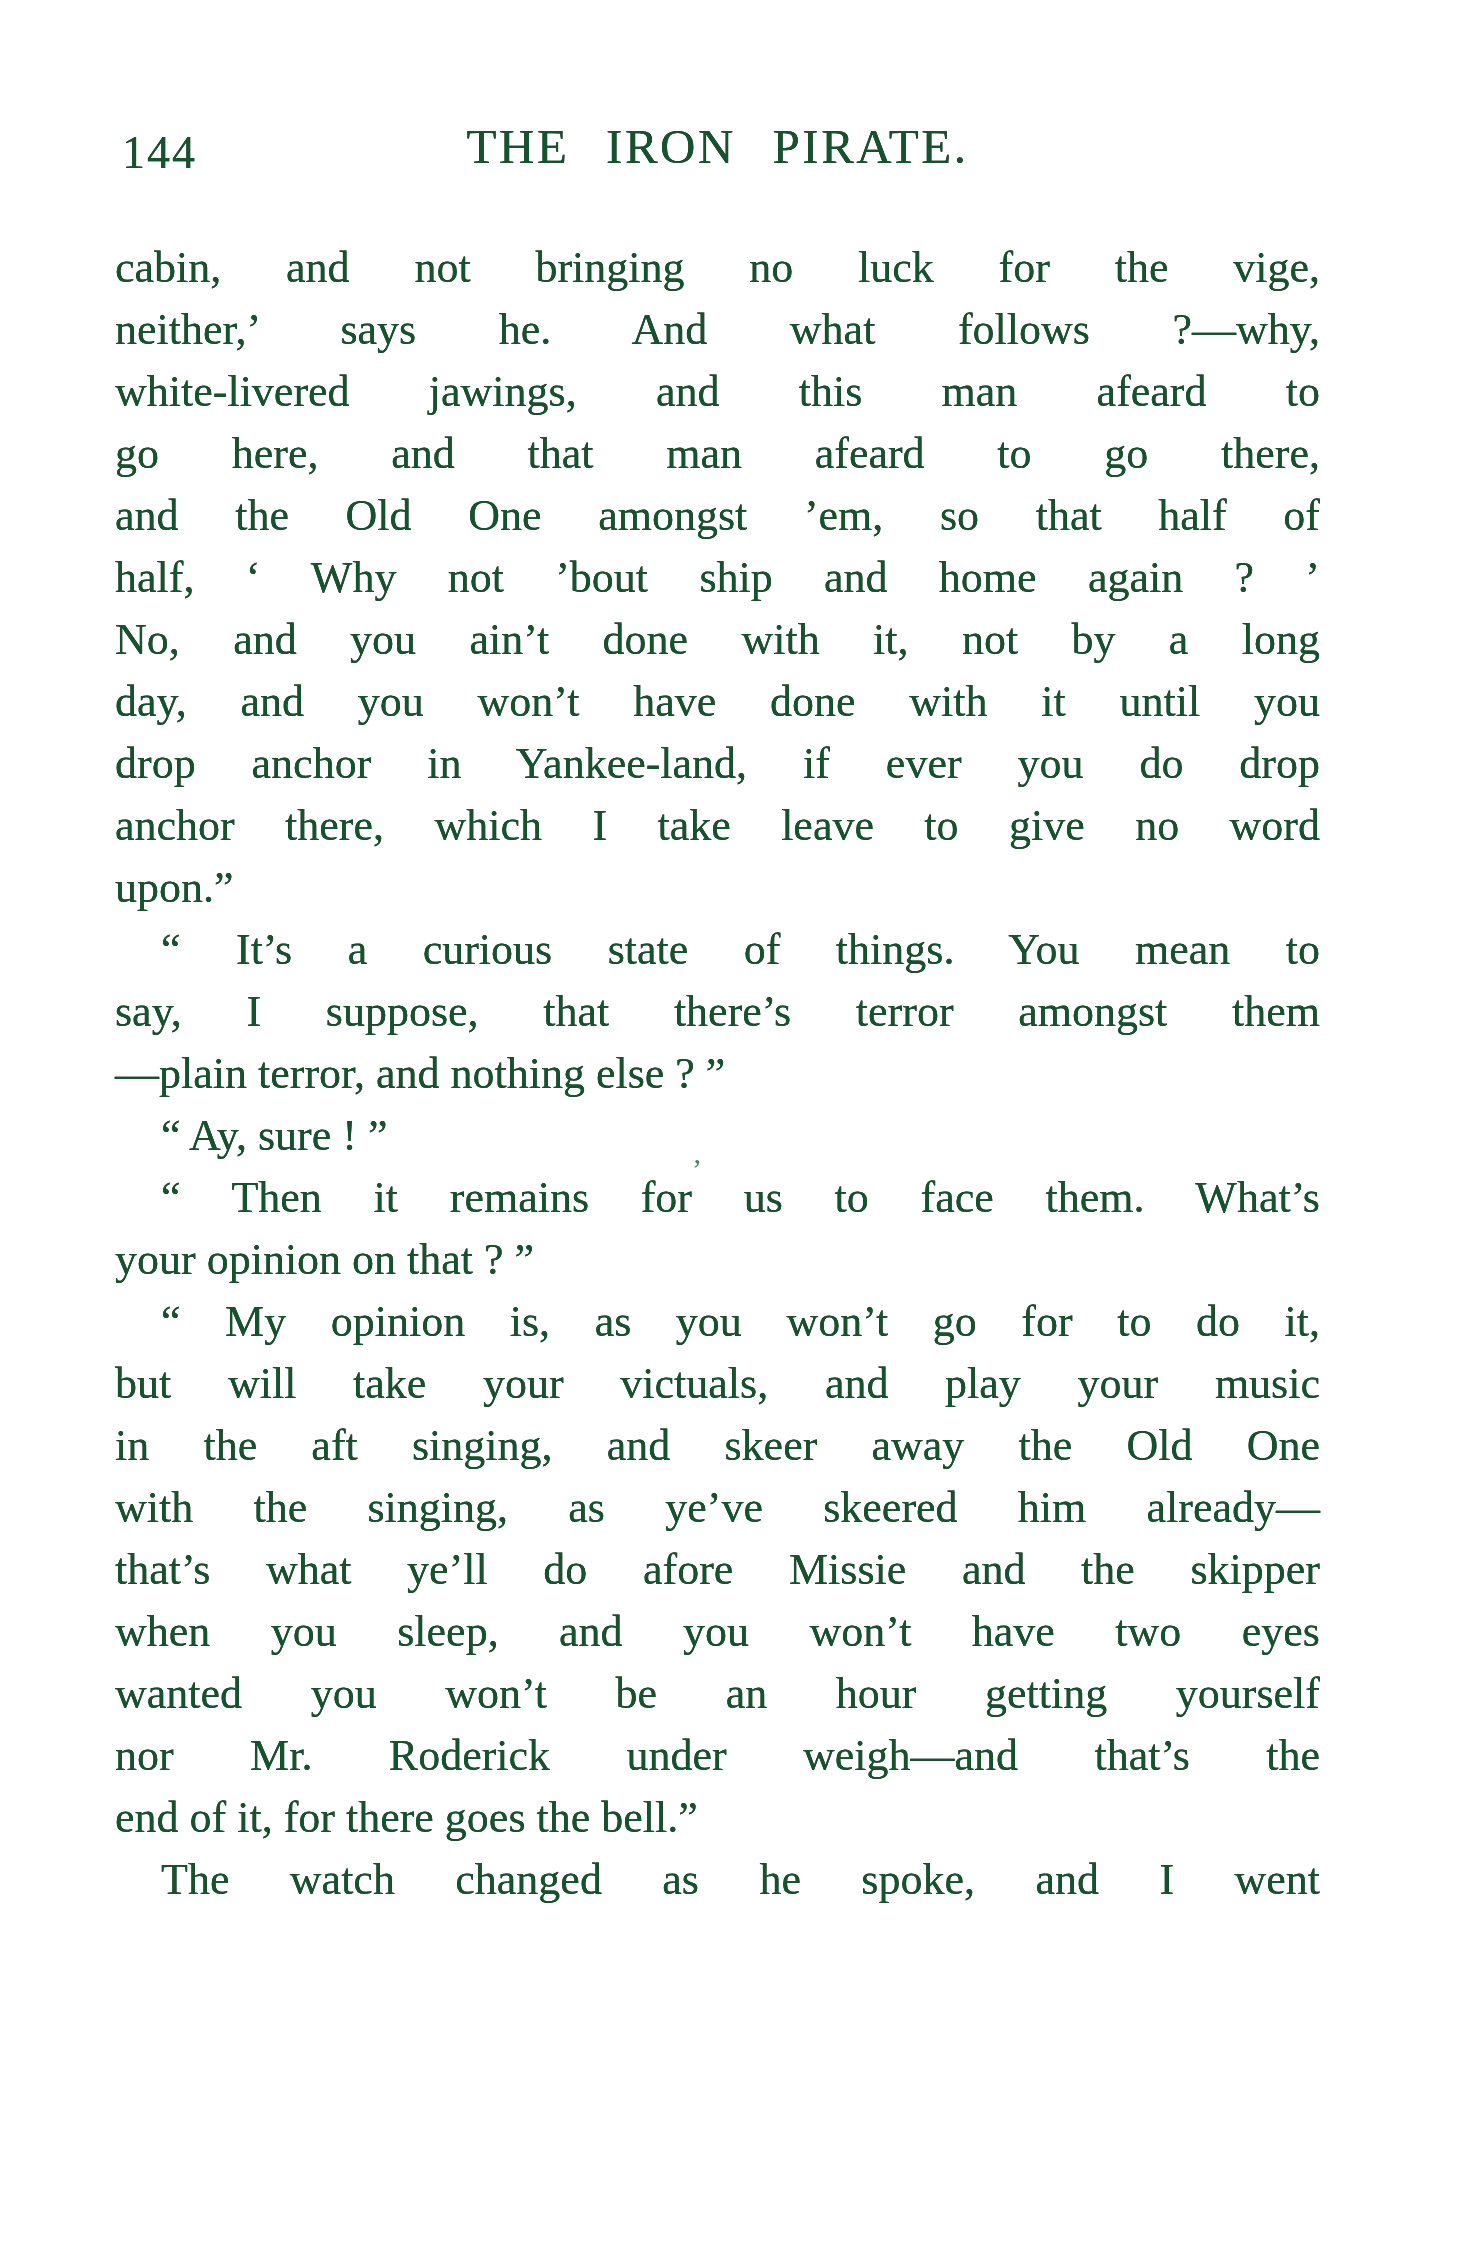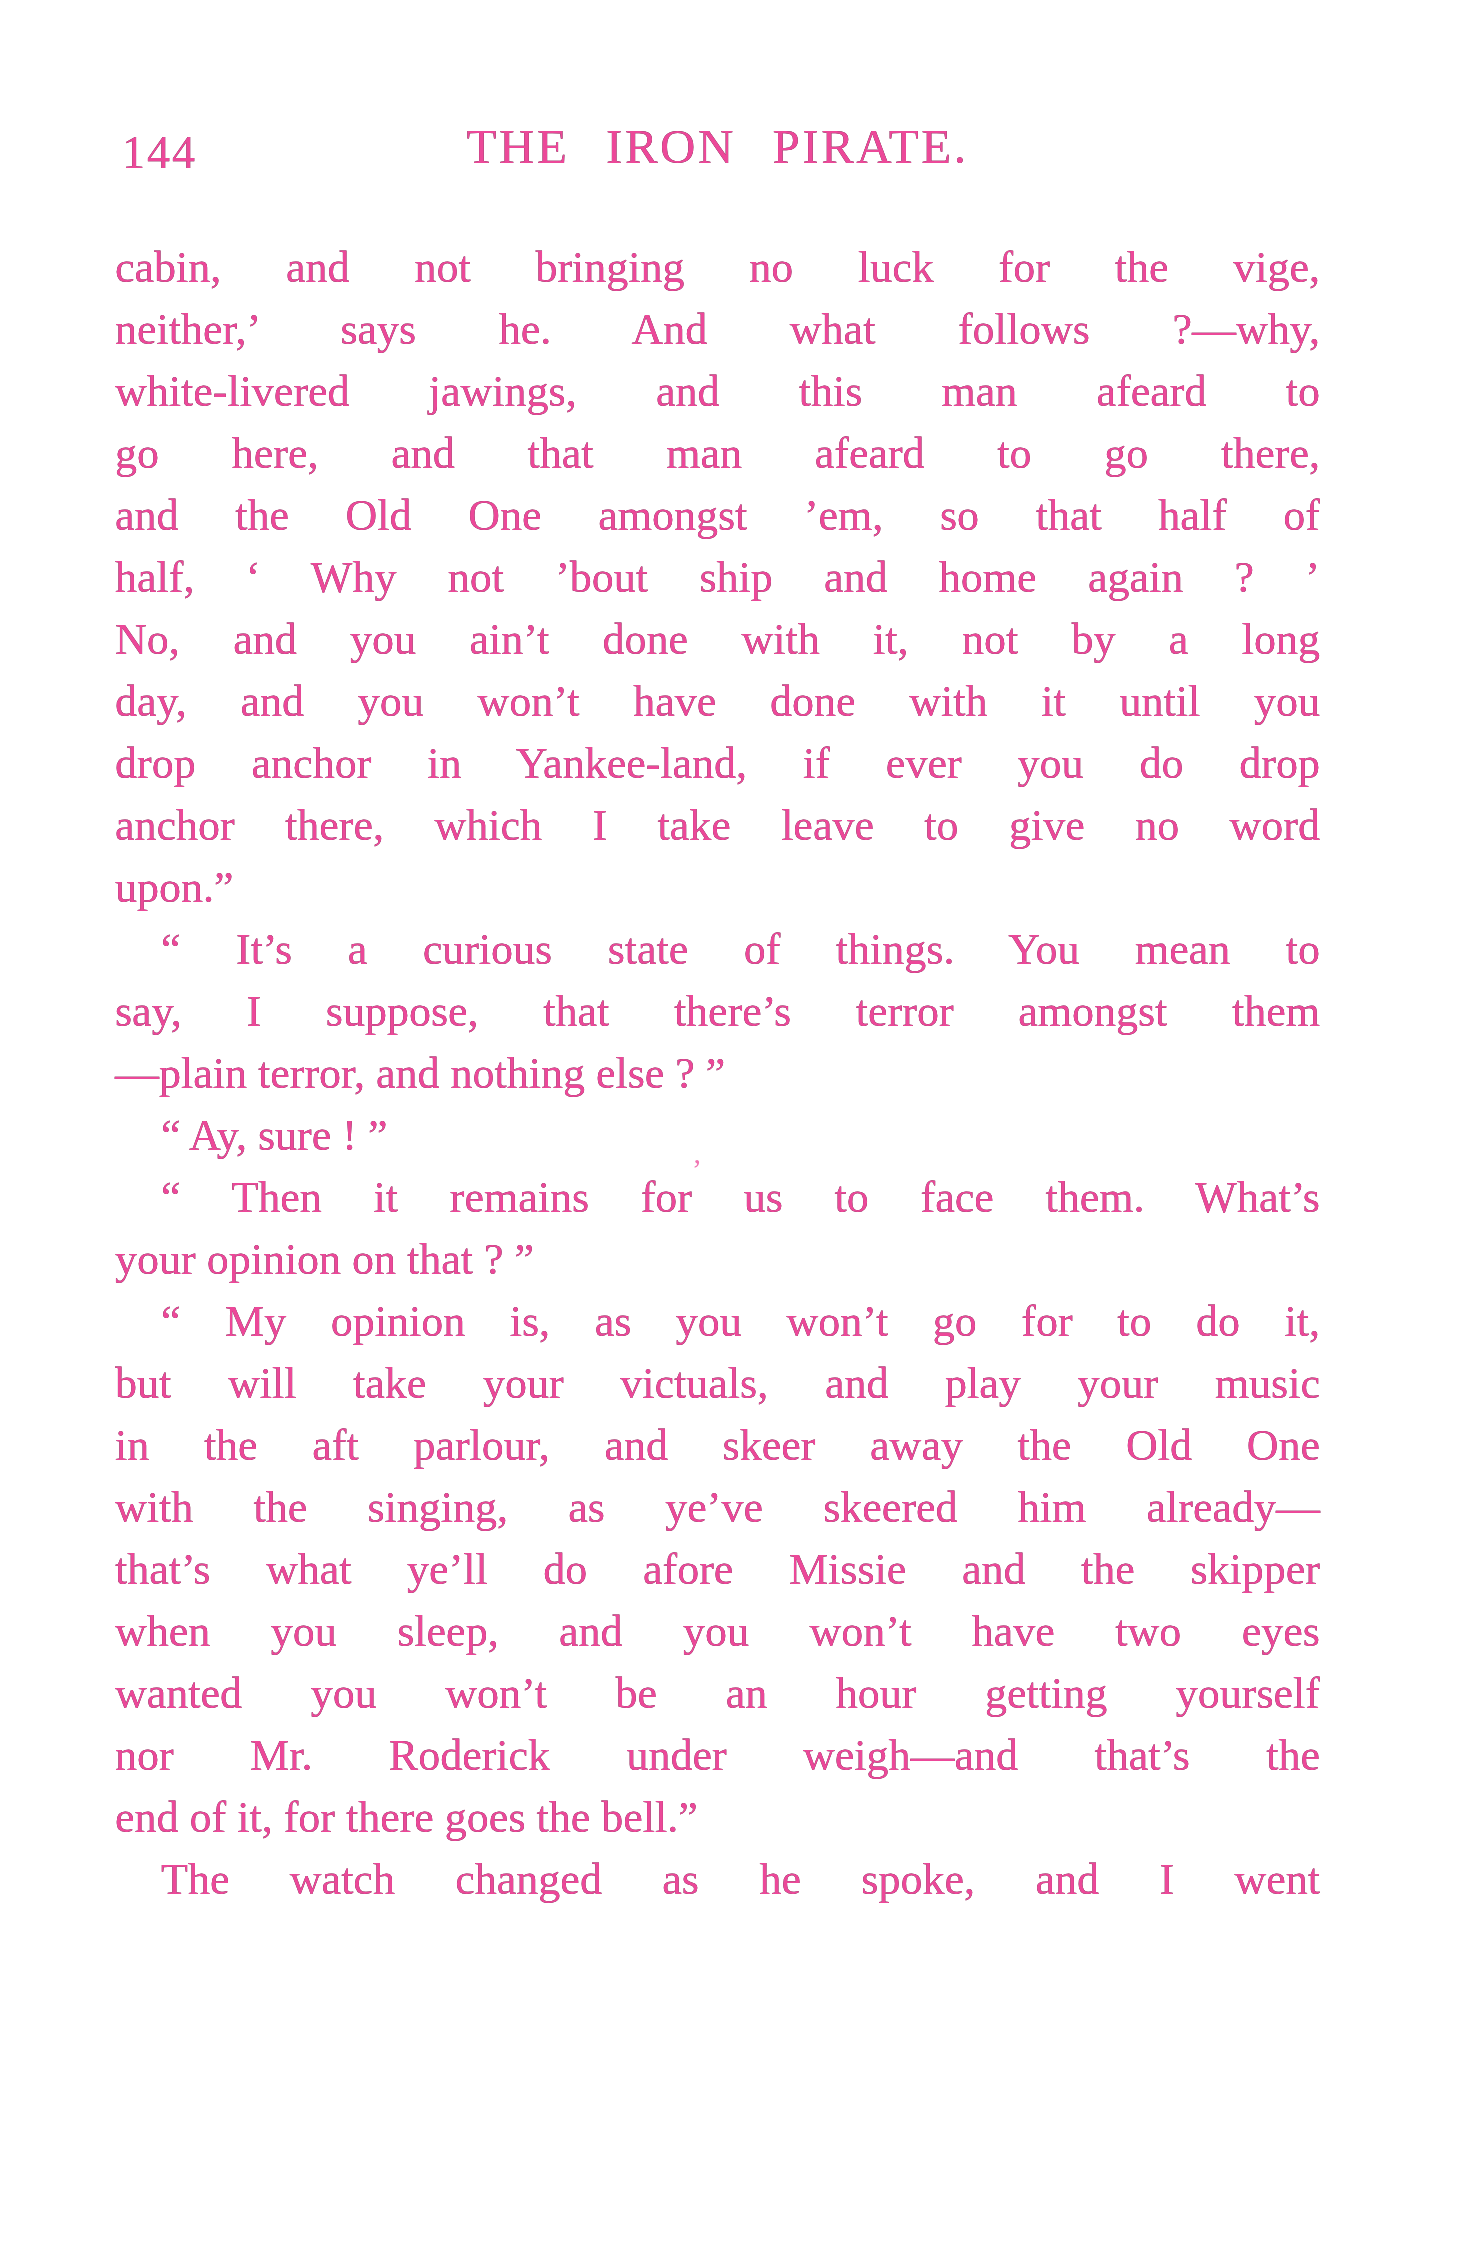--- a/index.html
+++ b/index.html
@@ -7,21 +7,21 @@
     padding: 0;
     background: #ffffff;
   }
   #page {
     position: relative;
     width: 1470px;
     height: 2267px;
     background: #ffffff;
     overflow: hidden;
     font-family: "Liberation Serif", "DejaVu Serif", serif;
-    color: #ec4899;
+    color: #14532d;
   }
   .header-number {
     position: absolute;
     left: 122px;
     top: 130px;
     font-size: 46px;
     line-height: 46px;
     letter-spacing: 2px;
     text-shadow: 0 0 0.5px rgba(0,0,0,0.85);
   }
@@ -93,21 +93,21 @@
     <div class="line j">anchor there, which I take leave to give no word</div>
     <div class="line">upon.”</div>
     <div class="line j ind">“ It’s a curious state of things.  You mean to</div>
     <div class="line j">say, I suppose, that there’s terror amongst them</div>
     <div class="line">—plain terror, and nothing else ? ”</div>
     <div class="line ind">“ Ay, sure ! ”</div>
     <div class="line j ind">“ Then it remains for us to face them.  What’s</div>
     <div class="line">your opinion on that ? ”</div>
     <div class="line j ind">“ My opinion is, as you won’t go for to do it,</div>
     <div class="line j">but will take your victuals, and play your music</div>
-    <div class="line j">in the aft parlour, and skeer away the Old One</div>
+    <div class="line j">in the aft singing, and skeer away the Old One</div>
     <div class="line j">with the singing, as ye’ve skeered him already—</div>
     <div class="line j">that’s what ye’ll do afore Missie and the skipper</div>
     <div class="line j">when you sleep, and you won’t have two eyes</div>
     <div class="line j">wanted you won’t be an hour getting yourself</div>
     <div class="line j">nor Mr. Roderick under weigh—and that’s the</div>
     <div class="line">end of it, for there goes the bell.”</div>
     <div class="line j ind">The watch changed as he spoke, and I went</div>
   </div>
 
   <div class="speck">’</div>

